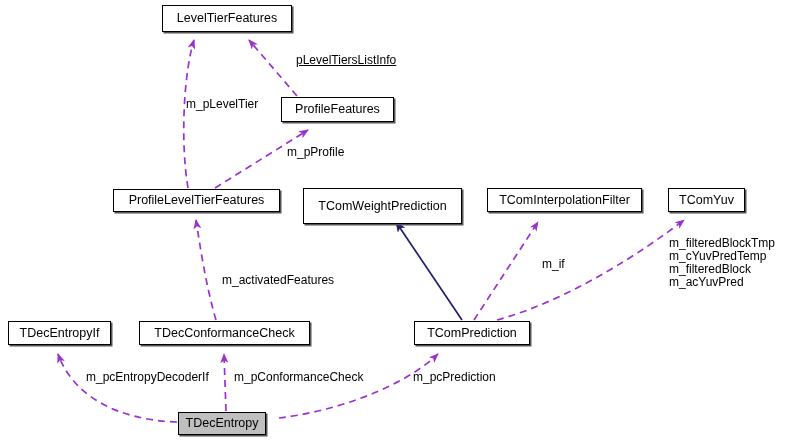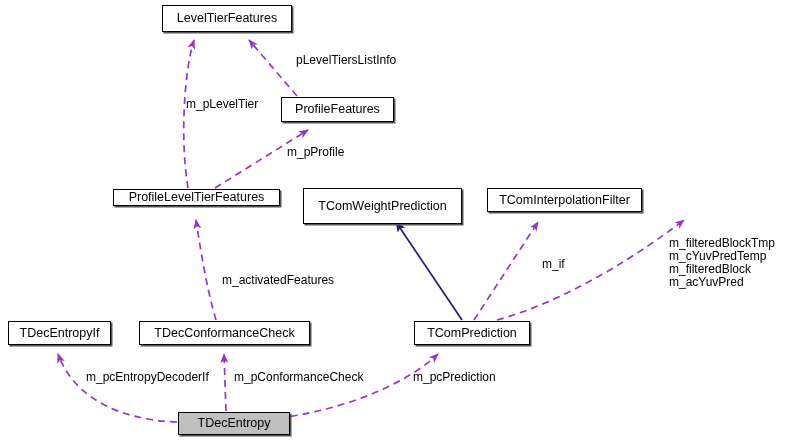--- a/index.html
+++ b/index.html
@@ -86,50 +86,53 @@
   </svg>
 
   <div class="node" style="left:162px; top:5px; width:130px; height:27px;">
     <span>LevelTierFeatures</span>
   </div>
 
   <div class="node" style="left:281px; top:97px; width:113px; height:25px;">
     <span>ProfileFeatures</span>
   </div>
 
-  <div class="node" style="left:113px; top:189px; width:167px; height:17px;">
+  <div class="node" style="left:113px; top:189px; width:167px; height:23px;">
     <span>ProfileLevelTierFeatures</span>
   </div>
 
   <div class="node" style="left:303px; top:188px; width:159px; height:36px;">
     <span>TComWeightPrediction</span>
   </div>
 
   <div class="node" style="left:487px; top:188px; width:155px; height:24px;">
     <span>TComInterpolationFilter</span>
   </div>
 
+  <div class="node" style="left:668px; top:188px; width:77px; height:24px;">
+    <span>TComYuv</span>
+  </div>
 
   <div class="node" style="left:8px; top:321px; width:103px; height:24px;">
     <span>TDecEntropyIf</span>
   </div>
 
   <div class="node" style="left:139px; top:321px; width:171px; height:24px;">
     <span>TDecConformanceCheck</span>
   </div>
 
   <div class="node" style="left:414px; top:321px; width:116px; height:24px;">
     <span>TComPrediction</span>
   </div>
 
-  <div class="node focus" style="left:178px; top:412px; width:112px; height:23px;">
+  <div class="node focus" style="left:178px; top:412px; width:88px; height:23px;">
     <span>TDecEntropy</span>
   </div>
 
-  <div class="edge-label" style="left:296px; top:54px;">
+  <div class="edge-label" style="left:296px; top:54px;text-decoration:underline;">
     <span>pLevelTiersListInfo</span>
   </div>
 
   <div class="edge-label" style="left:186px; top:98px;">
     <span>m_pLevelTier</span>
   </div>
 
   <div class="edge-label" style="left:287px; top:146px;">
     <span>m_pProfile</span>
   </div>

